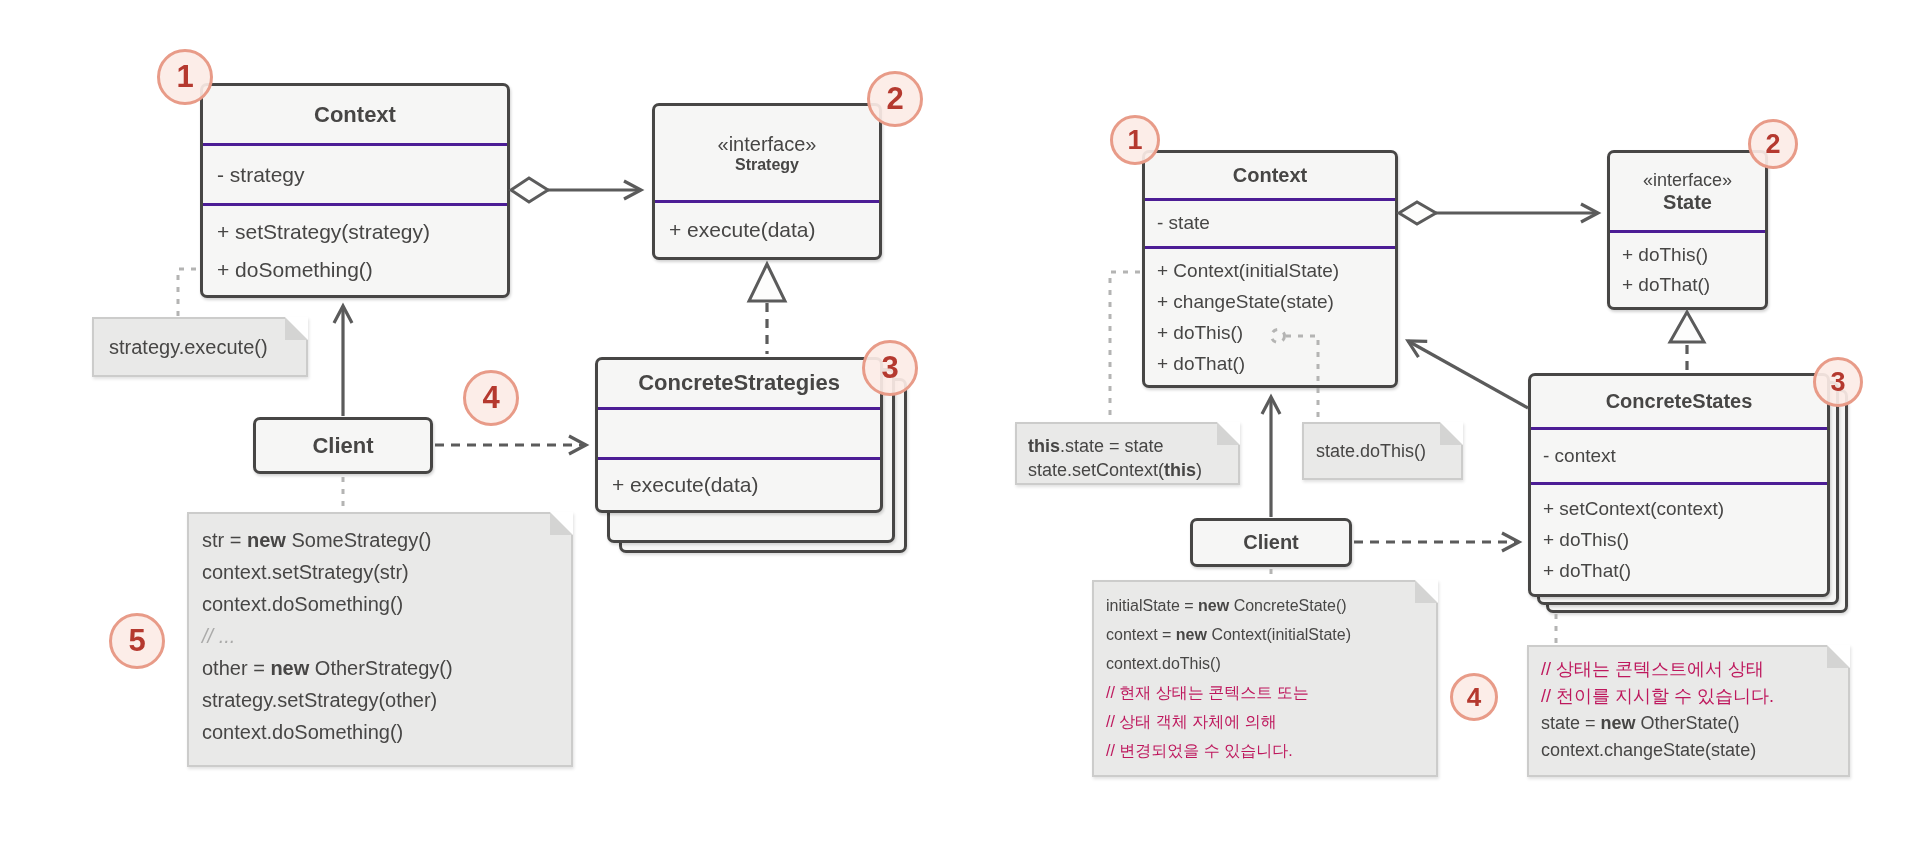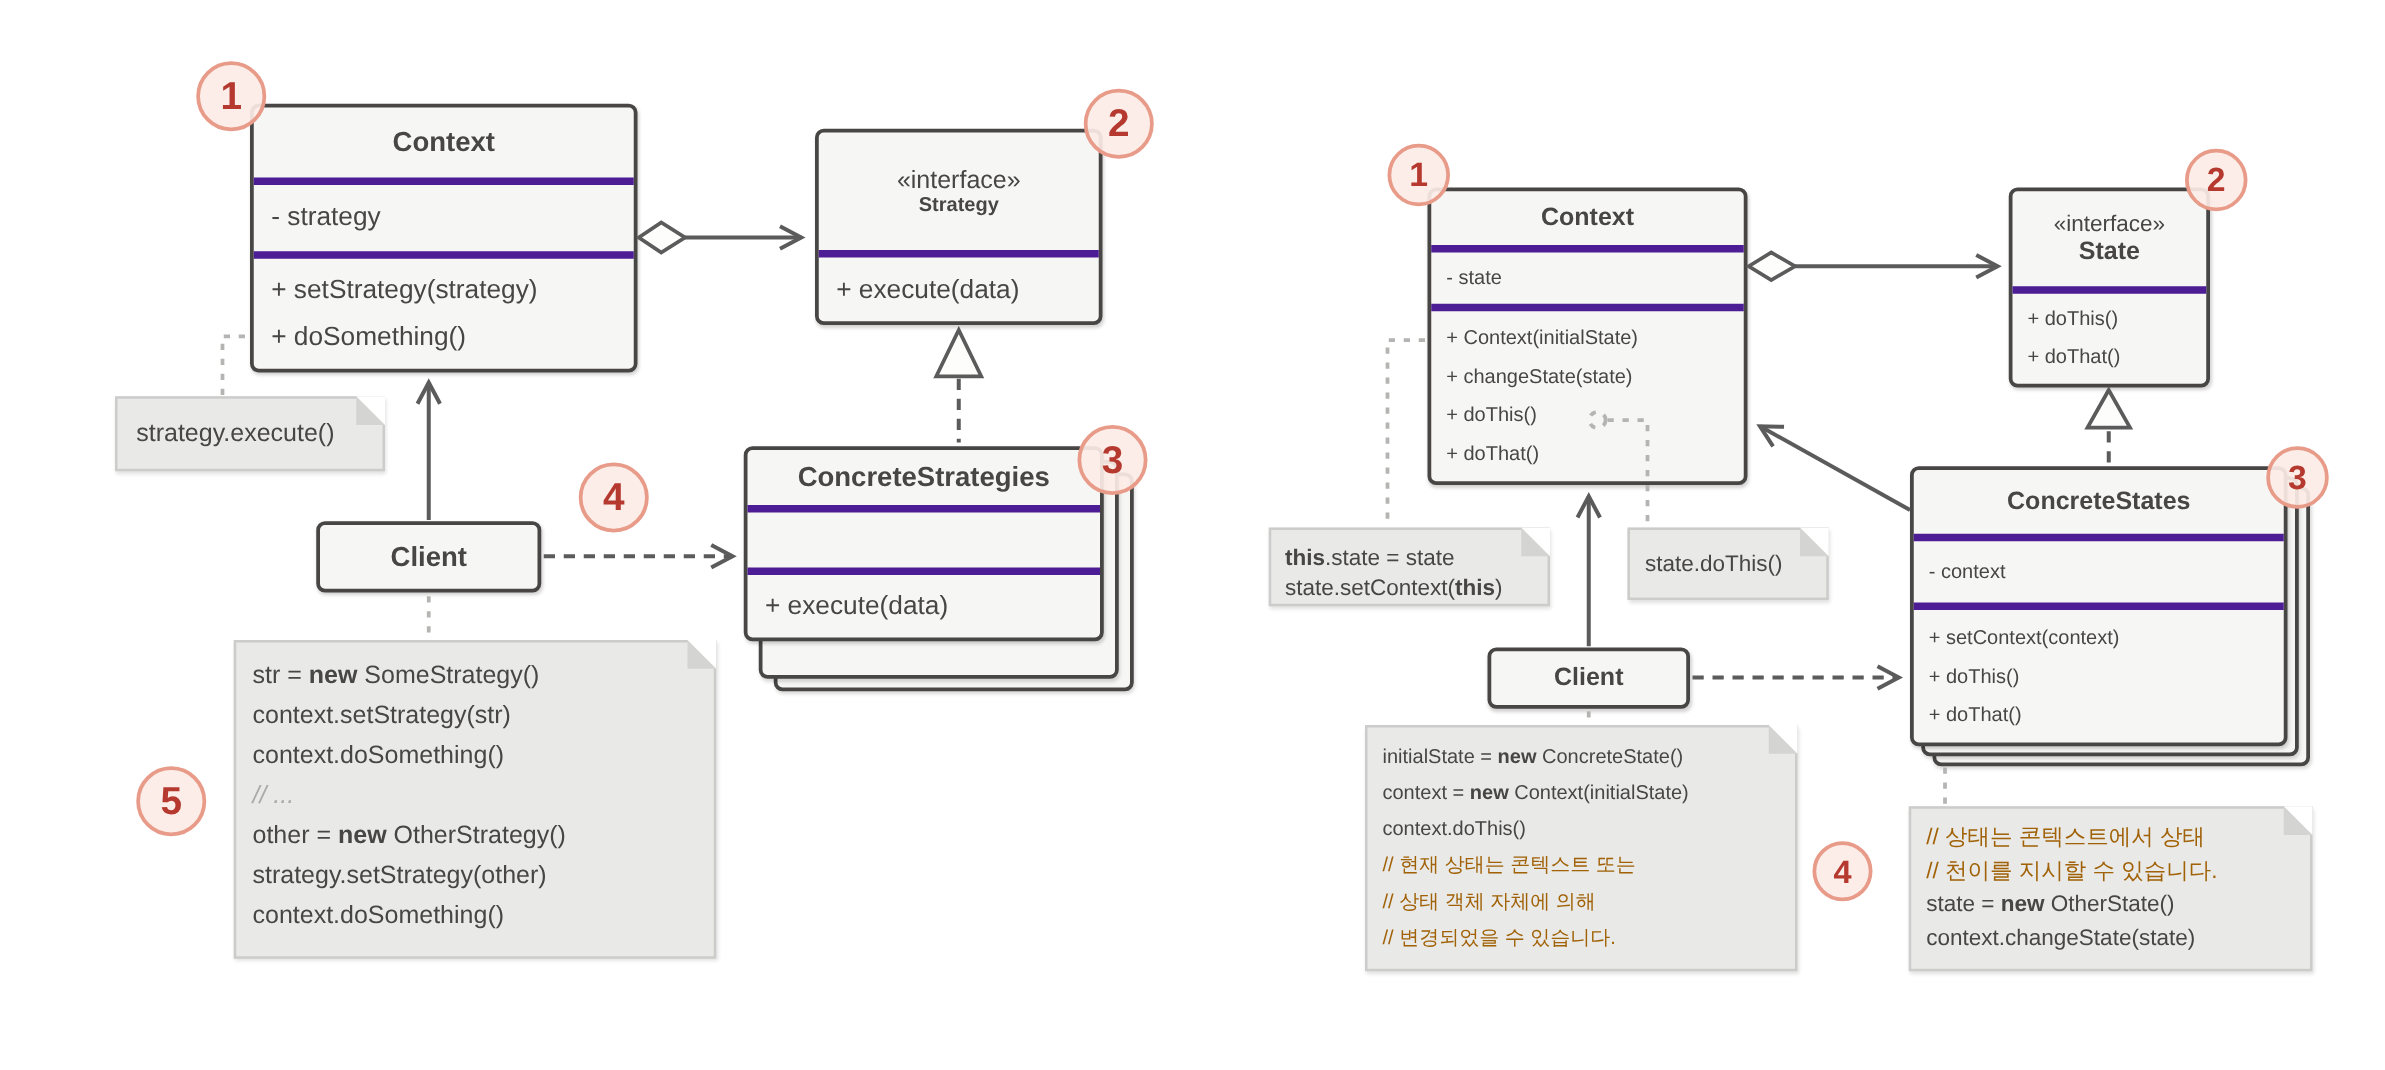--- a/index.html
+++ b/index.html
@@ -7,29 +7,29 @@
     position:relative;width:1908px;height:856px;background:#ffffff;overflow:hidden;
     font-family:"Liberation Sans","DejaVu Sans",sans-serif;color:#474645;
   }
   
   .uml-class{
     position:absolute;background:#f6f6f5;border:3px solid #474645;border-radius:7px;
     box-sizing:border-box;display:flex;flex-direction:column;z-index:2;
     box-shadow:1px 2px 3px rgba(0,0,0,.18);
   }
   .uml-class .row{box-sizing:border-box;}
-  .uml-class .row + .row{border-top:6px solid #4c1d95;}
+  .uml-class .row + .row{border-top:3px solid #4c1d95;}
   .row.title{display:flex;align-items:center;justify-content:center;font-weight:bold;}
   .row.iface-head{display:flex;flex-direction:column;align-items:center;justify-content:center;}
   .row.attrs, .row.methods{display:flex;flex-direction:column;justify-content:center;}
   .left-size .row.title{font-size:22px;}
   .left-size .row.attrs, .left-size .row.methods{font-size:21px;padding:6px 14px;}
   .left-size .row.methods{line-height:38px;}
   .right-size .row.title{font-size:20px;}
-  .right-size .row.attrs, .right-size .row.methods{font-size:16px;padding:6px 12px;}
+  .right-size .row.attrs, .right-size .row.methods{font-size:19px;padding:6px 12px;}
   .stereo{font-weight:normal;}
   .left-size .stereo{font-size:20px;}
   .right-size .stereo{font-size:18px;}
   .iface-title{font-weight:bold;}
   .left-size .iface-title{font-size:16px;}
   .right-size .iface-title{font-size:20px;}
   .stack-card{
     position:absolute;background:#f6f6f5;border:3px solid #474645;border-radius:7px;
     box-sizing:border-box;z-index:1;box-shadow:1px 2px 3px rgba(0,0,0,.15);
   }
@@ -42,21 +42,21 @@
   .note{
     position:absolute;background:#e9e9e8;border:2px solid #cccccb;box-sizing:border-box;
     z-index:2;box-shadow:1px 2px 3px rgba(0,0,0,.12);
   }
   .note .fold{
     position:absolute;top:-2px;right:-2px;width:0;height:0;border-style:solid;
     border-width:0 23px 23px 0;border-color:#ffffff #ffffff #d4d4d3 #d4d4d3;
   }
   .note-line{white-space:nowrap;}
   .kw{font-weight:bold;}
-  .comment{color:#a16207;}
+  .comment{color:#be185d;}
   .comment-italic{color:#aaaaa9;font-style:italic;}
   .note-20{font-size:20px;line-height:32px;padding:10px 13px;}
   .note-18{font-size:16px;line-height:29px;padding:9px 12px;}
   .note-center{display:flex;align-items:center;font-size:20px;padding:0 15px;}
   .note-center-18{display:flex;align-items:center;font-size:18px;padding:0 12px;}
   .note-assign{font-size:18px;line-height:24px;padding:10px 11px;}
   .note-27{font-size:18px;line-height:27px;padding:9px 12px;}
   
   .badge{
     position:absolute;border-radius:50%;border:3px solid #e89b88;

